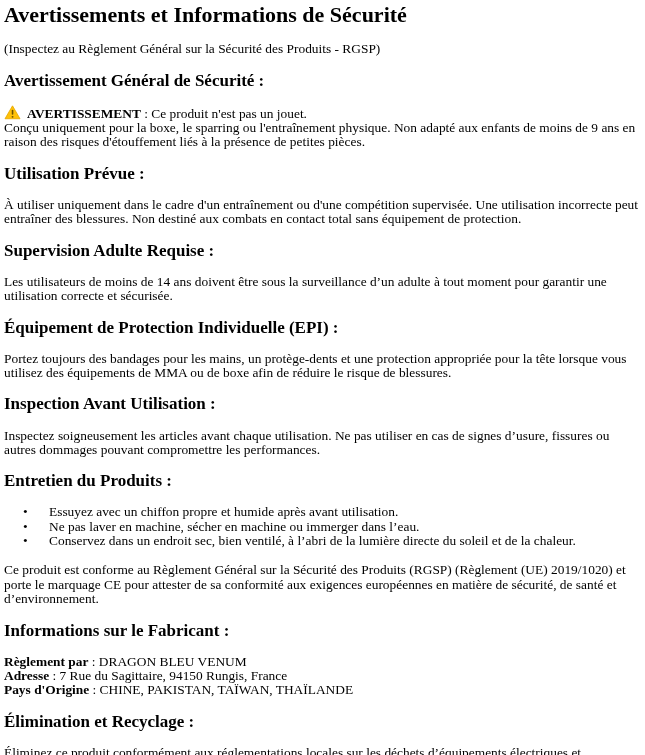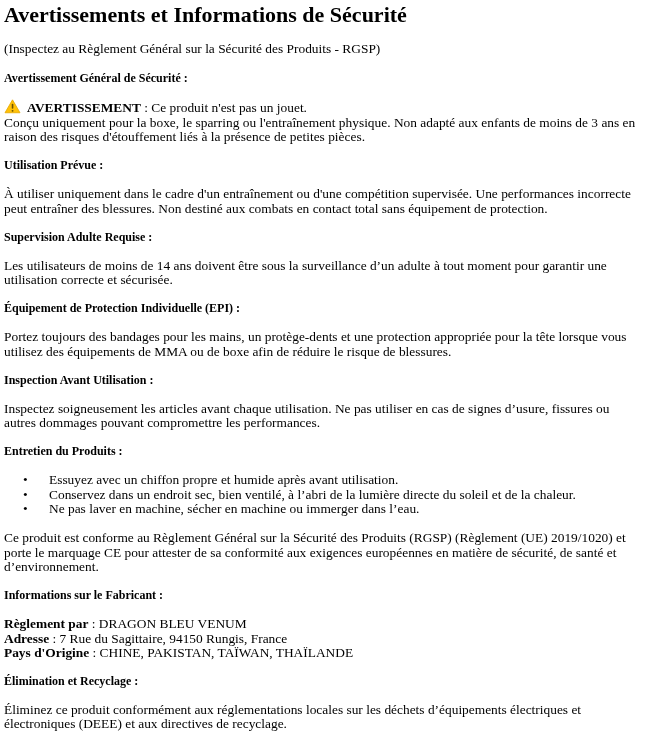--- a/index.html
+++ b/index.html
@@ -14,21 +14,21 @@
     color: #000000;
     background: #ffffff;
   }
   .doc h1 {
     font-size: 22px;
     font-weight: bold;
     margin: 0 0 15px 0;
     line-height: 1.1;
   }
   .doc h2 {
-    font-size: 12px;
+    font-size: 17px;
     font-weight: bold;
     margin: 15px 0;
     line-height: 1.07;
   }
   .doc p { margin: 15px 0; }
   .doc ul {
     margin: 15px 0 0 0;
     padding: 0;
     list-style: none;
   }
@@ -60,40 +60,40 @@
   <p>(Inspectez au Règlement Général sur la Sécurité des Produits - RGSP)</p>
 
   <h2>Avertissement Général de Sécurité :</h2>
 
   <p>
     <svg class="warn-icon" width="17" height="15" viewBox="0 0 20 18" aria-hidden="true">
       <path d="M10 1 L19 16.5 L1 16.5 Z" fill="#FFC107" stroke="#E6A800" stroke-width="1" stroke-linejoin="round"></path>
       <rect x="9.1" y="5.6" width="1.9" height="6.2" rx="0.9" fill="#6b5200"></rect>
       <circle cx="10.05" cy="14.2" r="1.15" fill="#6b5200"></circle>
     </svg><strong>AVERTISSEMENT</strong><span> : Ce produit n'est pas un jouet.</span><br>
-    <span>Conçu uniquement pour la boxe, le sparring ou l'entraînement physique. Non adapté aux enfants de moins de 3 ans en raison des risques d'étouffement liés à la présence de petites pièces.</span>
+    <span>Conçu uniquement pour la boxe, le sparring ou l'entraînement physique. Non adapté aux enfants de moins de 9 ans en raison des risques d'étouffement liés à la présence de petites pièces.</span>
   </p>
 
   <h2>Utilisation Prévue :</h2>
-  <p>À utiliser uniquement dans le cadre d'un entraînement ou d'une compétition supervisée. Une performances incorrecte peut entraîner des blessures. Non destiné aux combats en contact total sans équipement de protection.</p>
+  <p>À utiliser uniquement dans le cadre d'un entraînement ou d'une compétition supervisée. Une utilisation incorrecte peut entraîner des blessures. Non destiné aux combats en contact total sans équipement de protection.</p>
 
   <h2>Supervision Adulte Requise :</h2>
   <p>Les utilisateurs de moins de 14 ans doivent être sous la surveillance d’un adulte à tout moment pour garantir une utilisation correcte et sécurisée.</p>
 
   <h2>Équipement de Protection Individuelle (EPI) :</h2>
   <p>Portez toujours des bandages pour les mains, un protège-dents et une protection appropriée pour la tête lorsque vous utilisez des équipements de MMA ou de boxe afin de réduire le risque de blessures.</p>
 
   <h2>Inspection Avant Utilisation :</h2>
   <p>Inspectez soigneusement les articles avant chaque utilisation. Ne pas utiliser en cas de signes d’usure, fissures ou autres dommages pouvant compromettre les performances.</p>
 
   <h2>Entretien du Produits :</h2>
   <ul>
     <li>Essuyez avec un chiffon propre et humide après avant utilisation.</li>
+    <li>Ne pas laver en machine, sécher en machine ou immerger dans l’eau.</li>
     <li>Conservez dans un endroit sec, bien ventilé, à l’abri de la lumière directe du soleil et de la chaleur.</li>
-    <li>Ne pas laver en machine, sécher en machine ou immerger dans l’eau.</li>
   </ul>
 
   <p>Ce produit est conforme au Règlement Général sur la Sécurité des Produits (RGSP) (Règlement (UE) 2019/1020) et porte le marquage CE pour attester de sa conformité aux exigences européennes en matière de sécurité, de santé et d’environnement.</p>
 
   <h2>Informations sur le Fabricant :</h2>
   <p>
     <strong>Règlement par</strong><span> : DRAGON BLEU VENUM</span><br>
     <strong>Adresse</strong><span> : 7 Rue du Sagittaire, 94150 Rungis, France</span><br>
     <strong>Pays d'Origine</strong><span> : CHINE, PAKISTAN, TAÏWAN, THAÏLANDE</span>
   </p>

